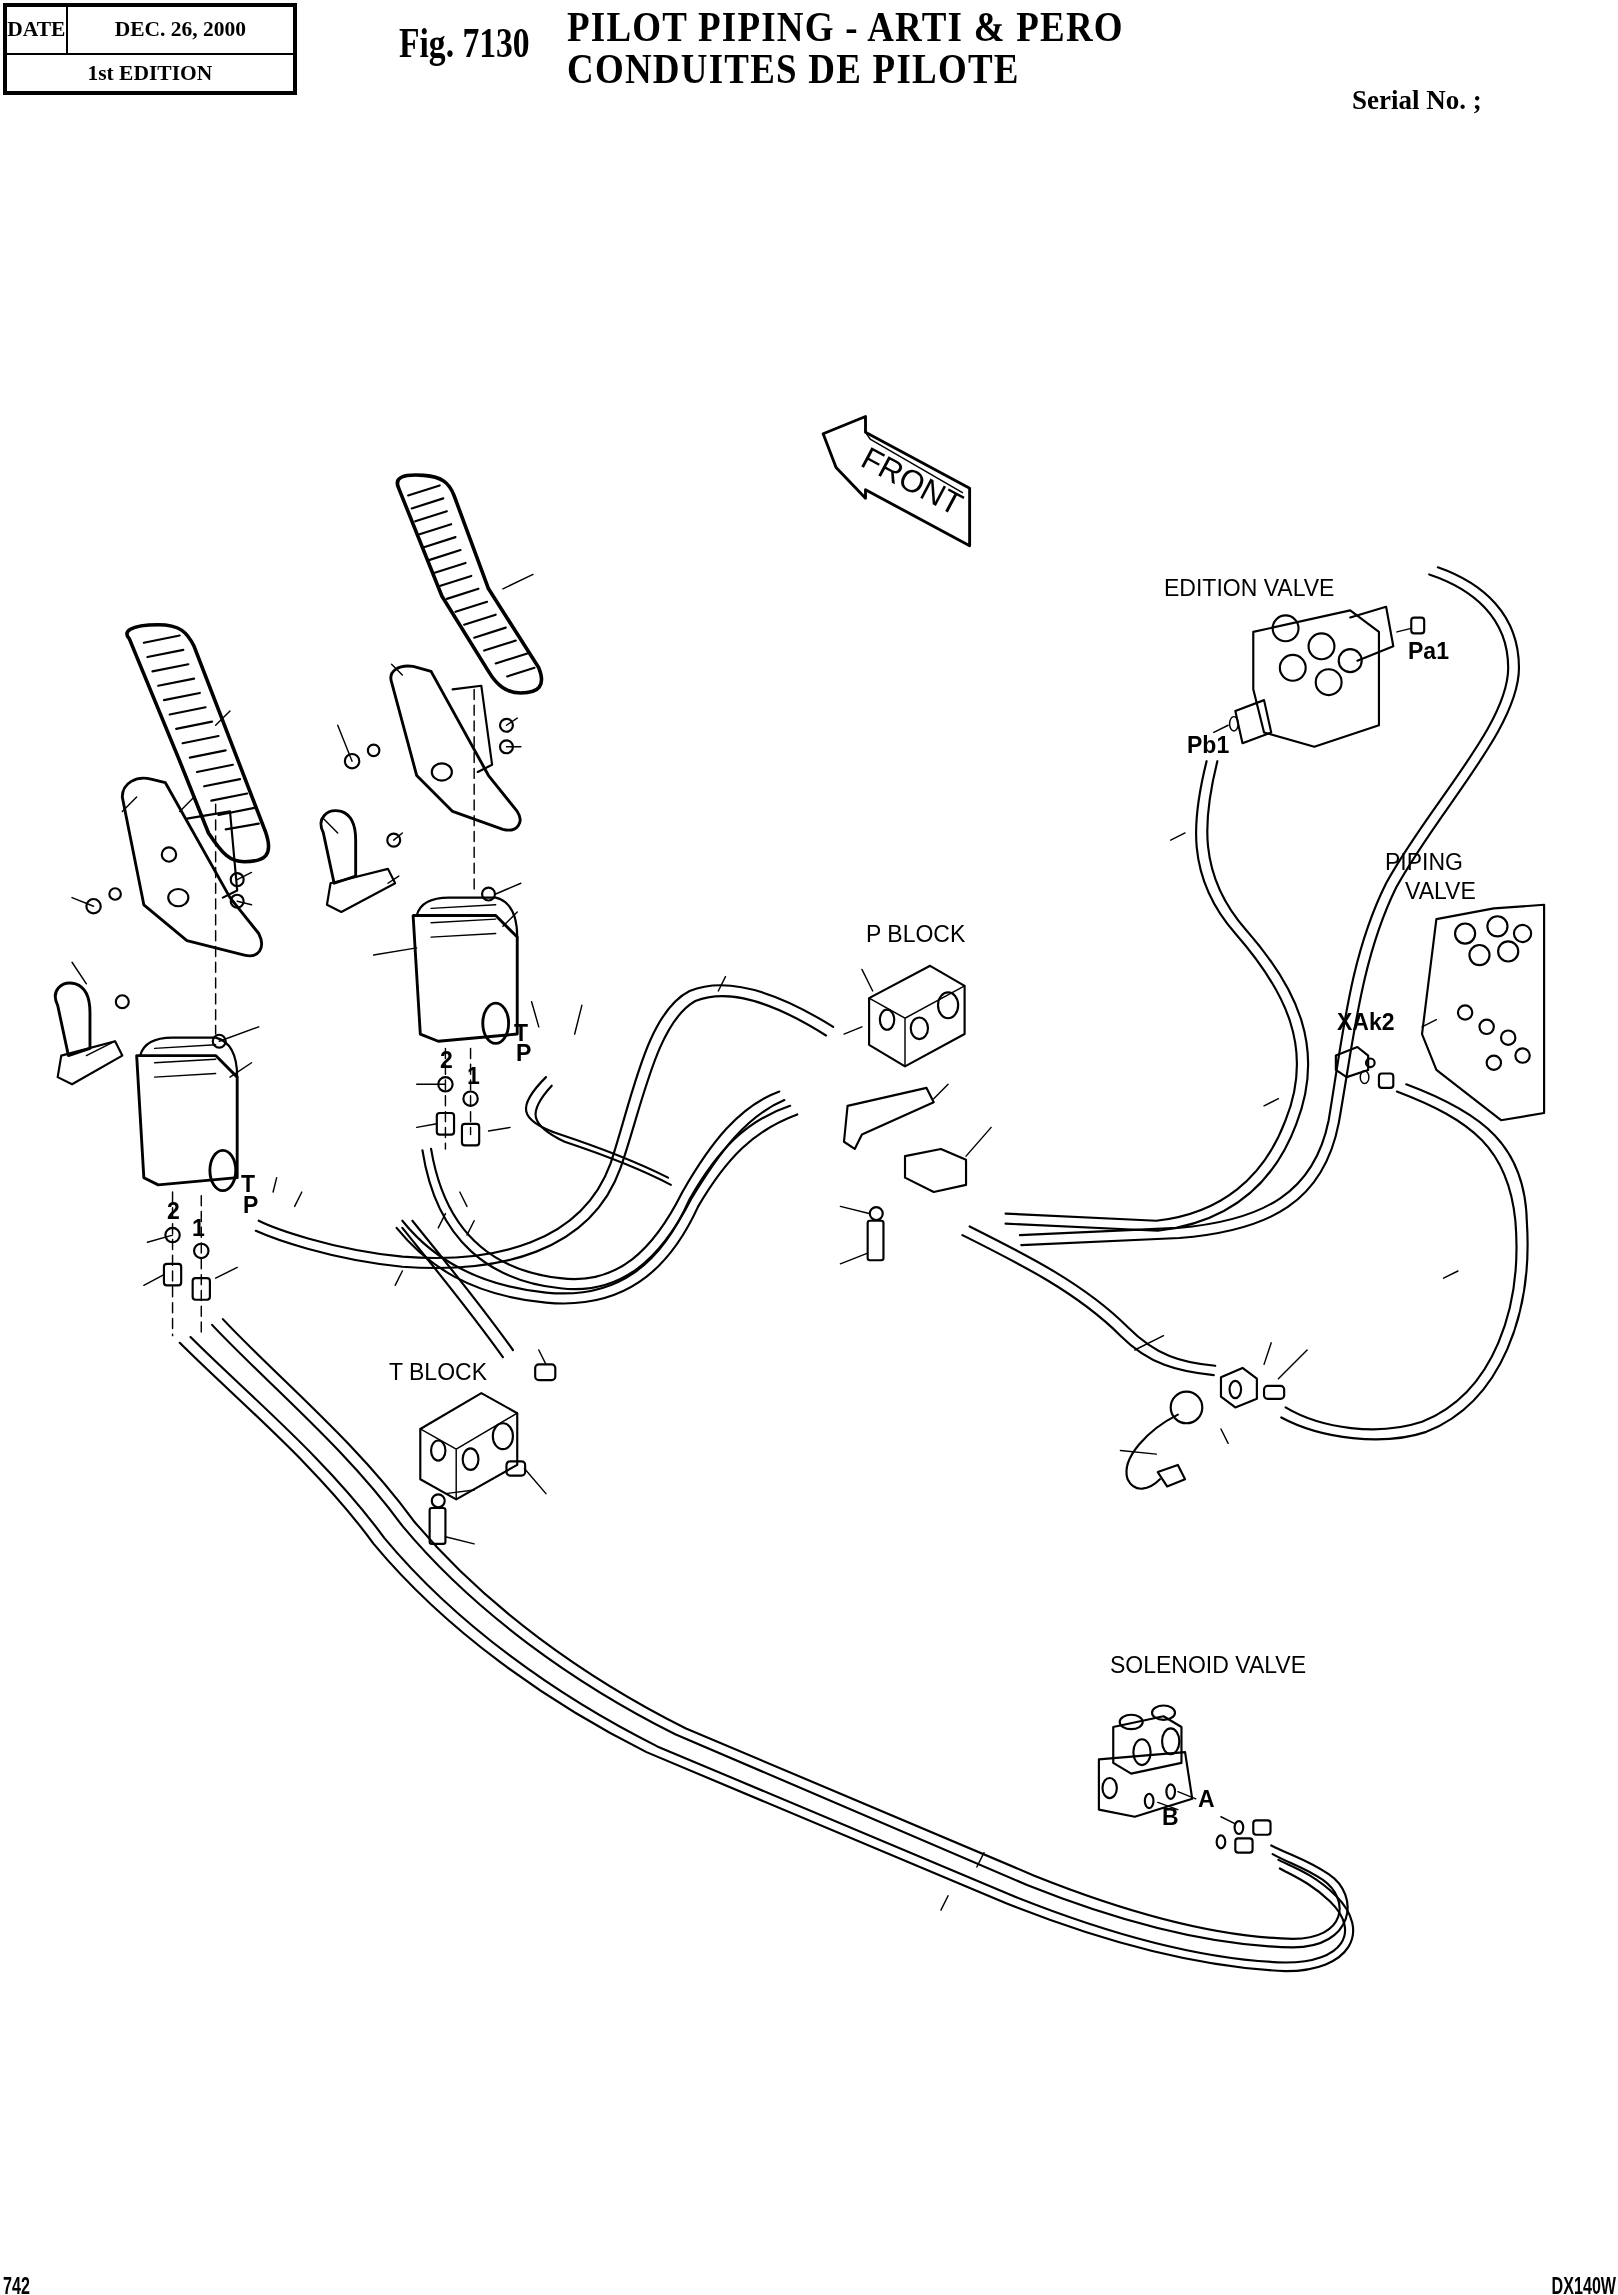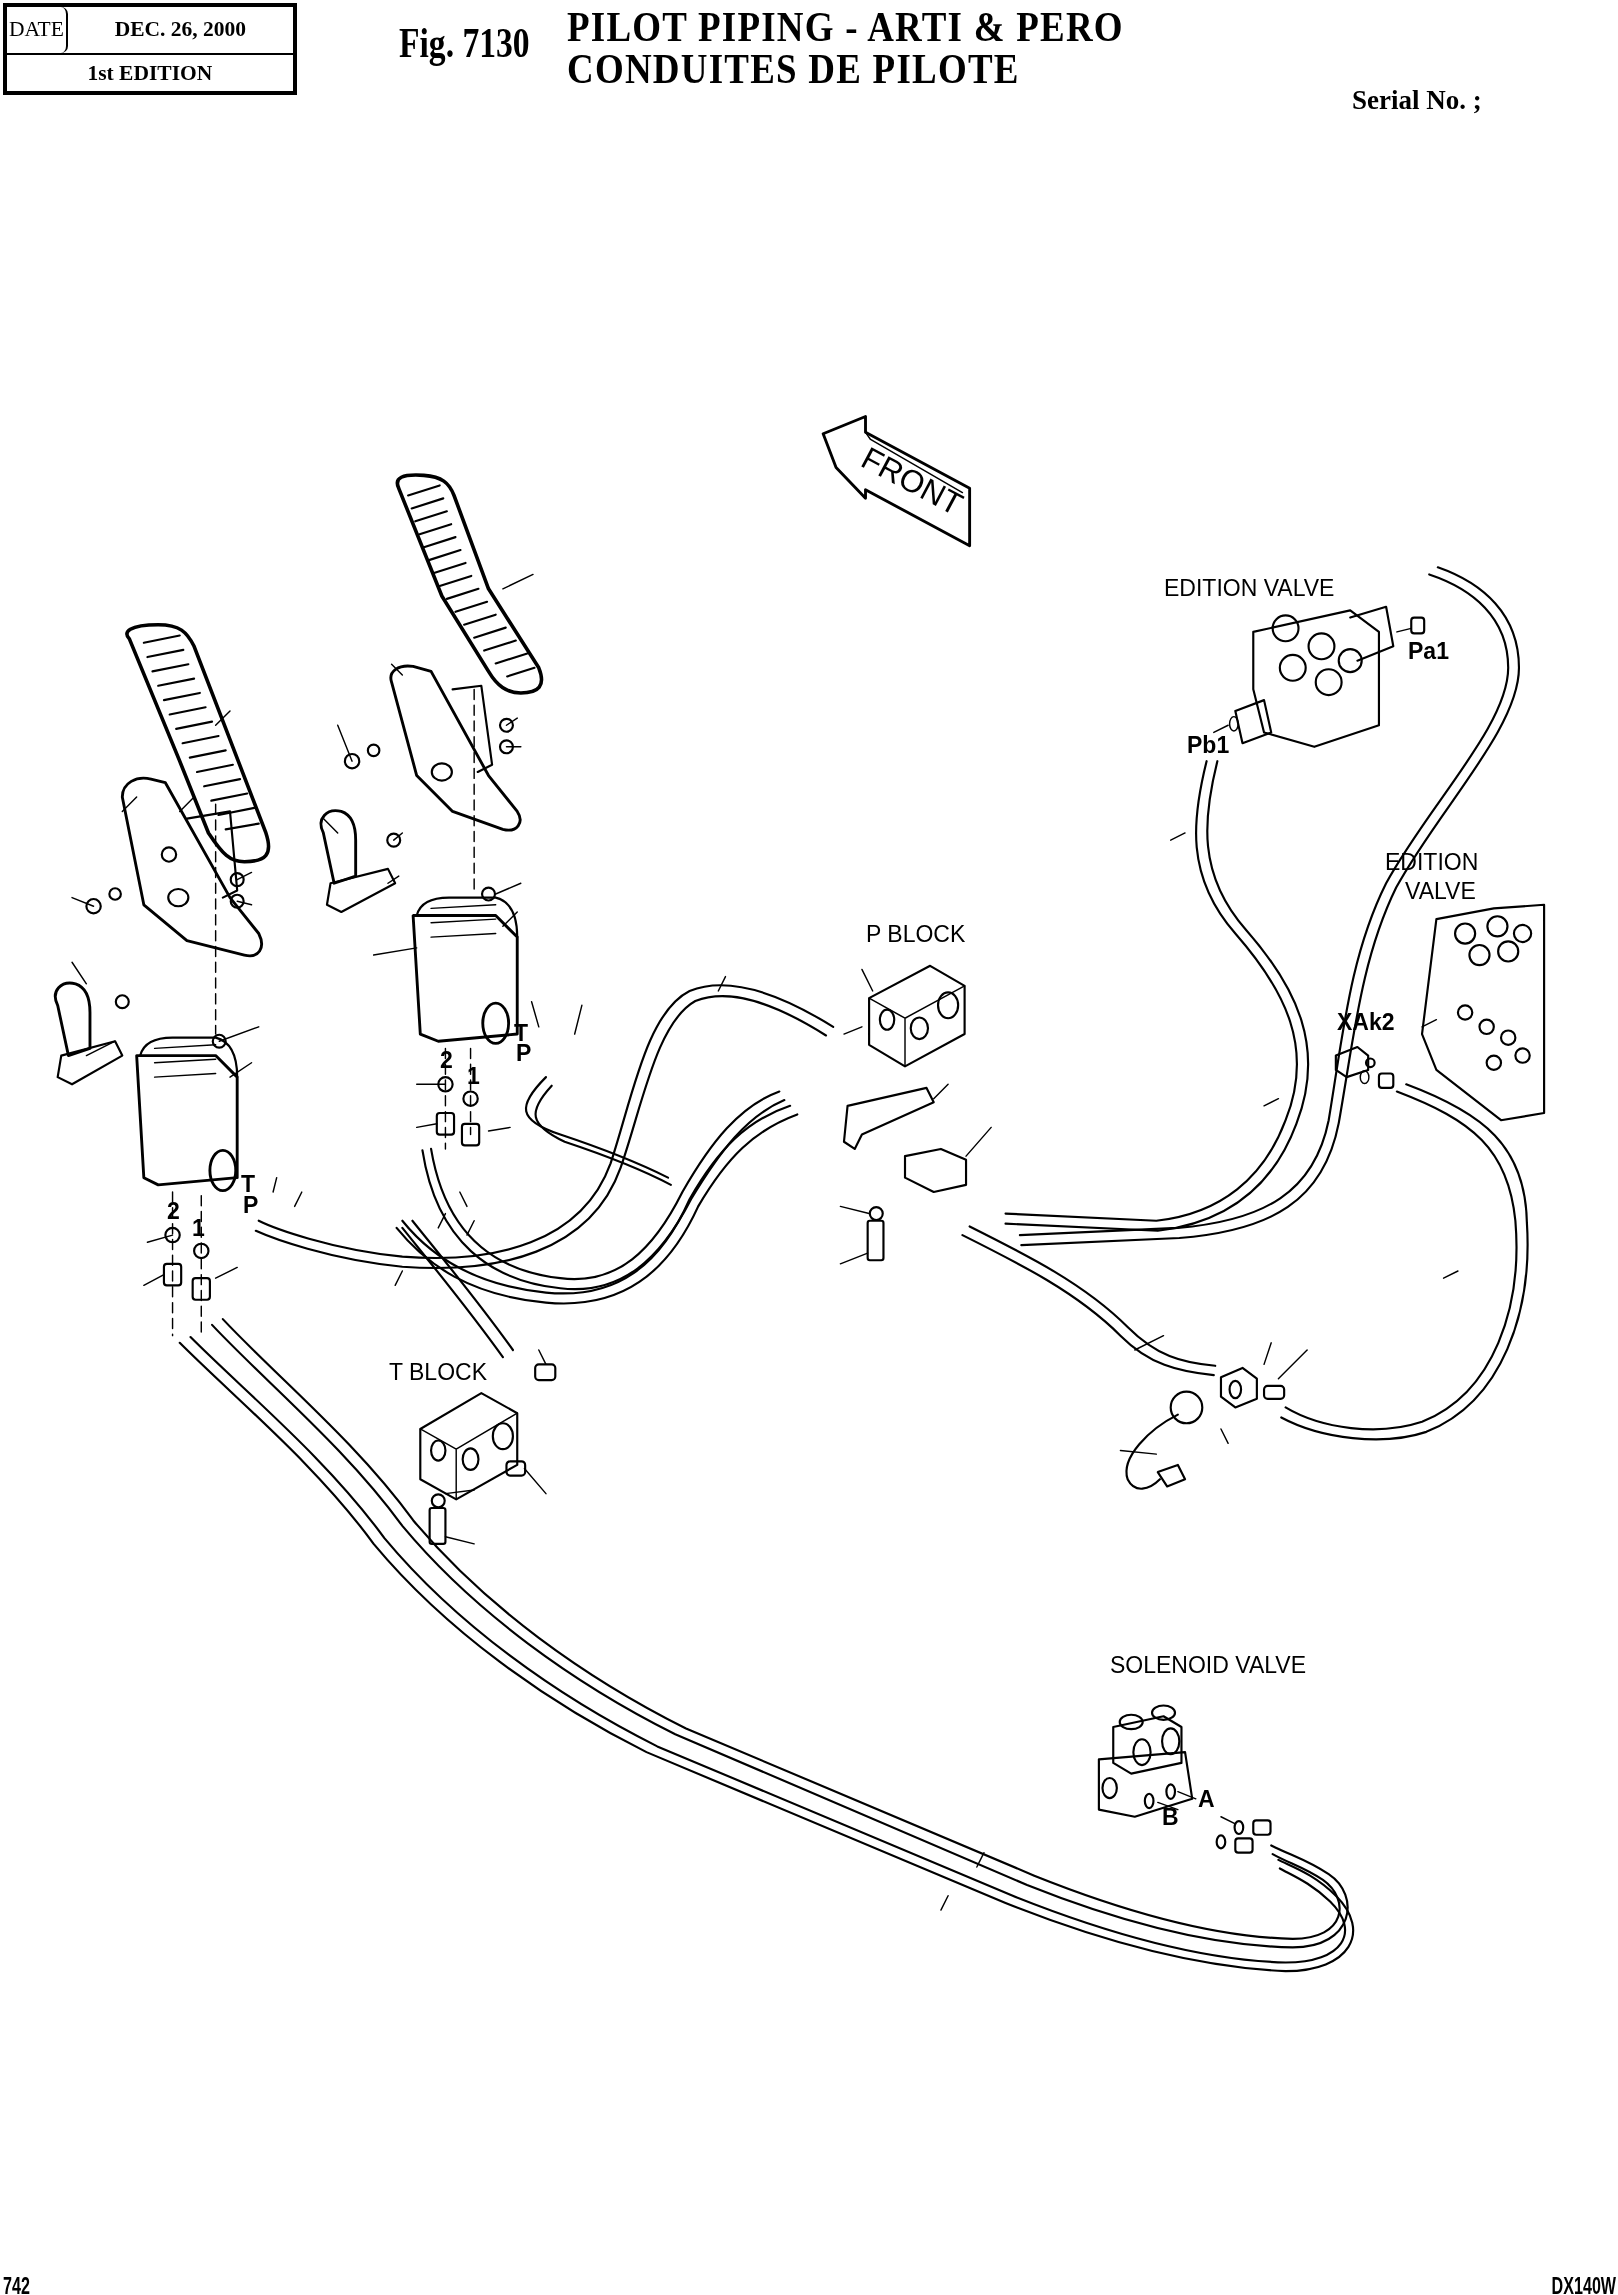--- a/index.html
+++ b/index.html
@@ -1,21 +1,21 @@
 <!DOCTYPE html>
 <html style="font-size:11.5px"><head>
 <meta charset="utf-8">
 <style>
   html, body { margin:0; padding:0; background:#ffffff; }
   body { width:1619px; height:2295px; position:relative; overflow:hidden; font-family:"Liberation Sans", sans-serif; color:#000; }
   .serif { font-family:"Liberation Serif", "DejaVu Serif", serif; }
   .sans { font-family:"Liberation Sans", "DejaVu Sans", sans-serif; }
   #date-box { position:absolute; left:2.9px; top:2.9px; width:294px; height:92px; border:4.3px solid #000; box-sizing:border-box; }
   #date-box .row1 { position:absolute; left:0; top:0; right:0; height:46px; border-bottom:2.9px solid #000; }
-  #date-box .cell-label { position:absolute; left:0; top:0; width:59px; height:46px; border-right:2.2px solid #000; display:flex; align-items:center; justify-content:center; font-weight:normal; font-size:21.5px;border-radius:7px; }
+  #date-box .cell-label { position:absolute; left:0; top:0; width:59px; height:46px; border-right:2.2px solid #000; display:flex; align-items:center; justify-content:center; font-weight:bold; font-size:21.5px; }
   #date-box .cell-date { position:absolute; left:61px; top:0; right:0; height:46px; display:flex; align-items:center; justify-content:center; font-weight:bold; font-size:21.5px; }
   #date-box .row2 { position:absolute; left:0; top:49px; right:0; bottom:0; display:flex; align-items:center; justify-content:center; font-weight:bold; font-size:21.5px; }
   #fig-num { position:absolute; left:399px; top:18.7px; font-size:42px; font-weight:bold; transform:scaleX(0.8); transform-origin:left; white-space:nowrap; }
   #title-en { position:absolute; left:567px; top:2.9px; font-size:42px; font-weight:bold; transform:scaleX(0.88); transform-origin:left; white-space:nowrap; letter-spacing:1.4px; }
   #title-fr { position:absolute; left:567px; top:45px; font-size:42px; font-weight:bold; transform:scaleX(0.88); transform-origin:left; white-space:nowrap; letter-spacing:1.4px; }
   #serial { position:absolute; left:1352px; top:85px; font-size:27px; font-weight:bold; white-space:nowrap; }
   #page-num { position:absolute; left:2.9px; top:2273px; font-size:23px; font-weight:bold; transform:scaleX(0.7); transform-origin:left; }
   #model { position:absolute; right:2.9px; top:2273px; font-size:23px; font-weight:bold; transform:scaleX(0.7); transform-origin:right; }
   .lbl { position:absolute; font-size:23px; white-space:nowrap; }
   .lbl-b { position:absolute; font-size:23px; font-weight:bold; white-space:nowrap; }
@@ -322,21 +322,21 @@
       <path d="M1310,2660 L1320,2640"></path>
     <path d="M550,1790 L560,1770"></path>
       <path d="M610,1710 L620,1690"></path>
       <path d="M650,1720 L660,1700"></path>
   </g>
 </svg>
 
 <div class="lbl" style="left:1164px;top:575px;">EDITION VALVE</div>
 <div class="lbl-b" style="left:1408px;top:638px;">Pa1</div>
 <div class="lbl-b" style="left:1187px;top:688px;margin-top:44px;">Pb1</div>
-<div class="lbl" style="left:1385px;top:849px;">EDITION</div>
+<div class="lbl" style="left:1385px;top:849px;">PIPING</div>
 <div class="lbl" style="left:1405px;top:878px;text-align:right;">VALVE</div>
 <div class="lbl-b" style="left:1337px;top:1009px;">XAk2</div>
 <div class="lbl" style="left:866px;top:921px;">P BLOCK</div>
 <div class="lbl" style="left:389px;top:1359px;">T BLOCK</div>
 <div class="lbl" style="left:1110px;top:1652px;">SOLENOID VALVE</div>
 <div class="lbl-b" style="left:1198px;top:1786px;">A</div>
 <div class="lbl-b" style="left:1162px;top:1804px;">B</div>
 
 <div class="lbl-b" style="left:241px;top:1171px;">T</div>
 <div class="lbl-b" style="left:243px;top:1192px;">P</div>

